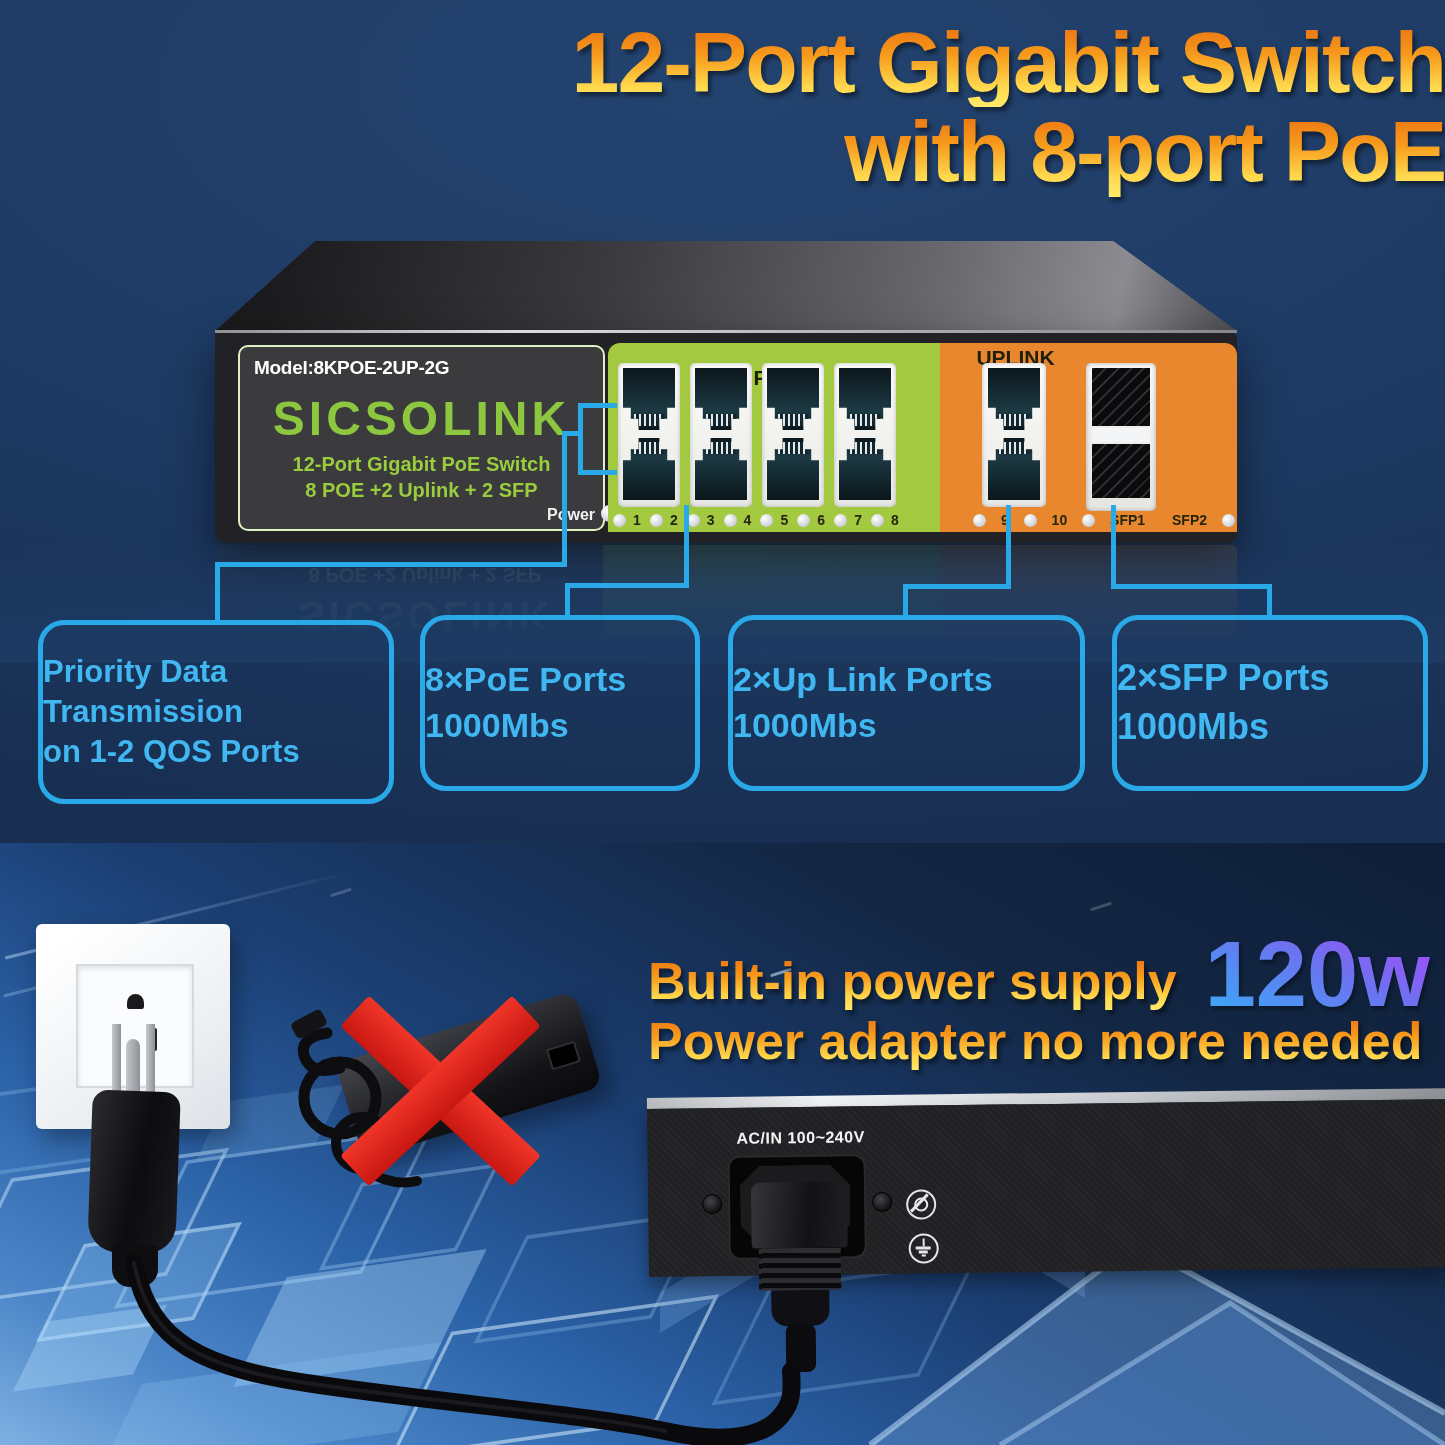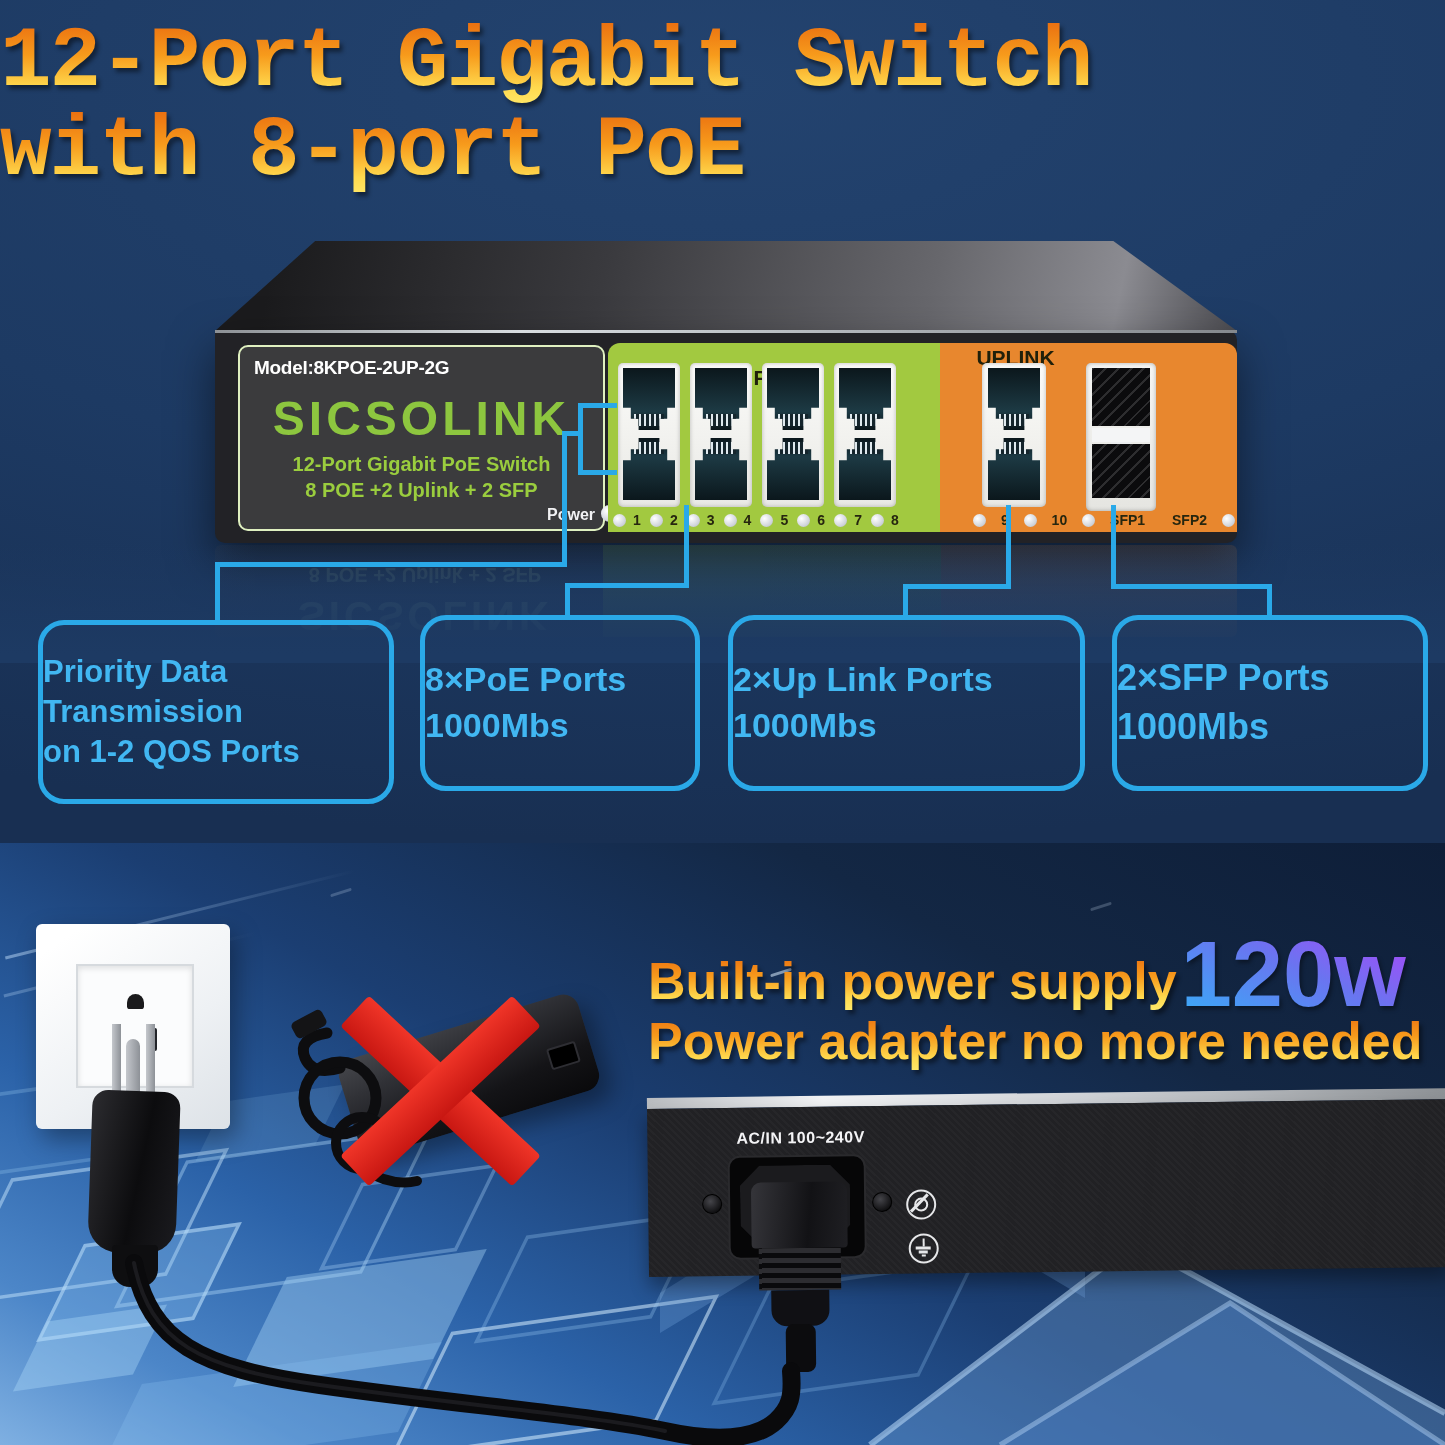--- a/index.html
+++ b/index.html
@@ -4,21 +4,21 @@
 <style>
   html,body{margin:0;padding:0;background:#0d1526;}
   .stage{position:relative;width:1445px;height:1445px;overflow:hidden;
          font-family:"Liberation Sans",sans-serif;font-weight:bold;}
   
   .top-section{position:absolute;left:0;top:0;width:1445px;height:843px;
     background:radial-gradient(120% 90% at 50% 10%, #23436f 0%, #1d3a63 55%, #182f52 100%);}
   .grad-orange{background:linear-gradient(180deg,#ea6f10 4%,#f79b1c 42%,#ffd94e 78%,#ffe96a 100%);
     -webkit-background-clip:text;background-clip:text;color:transparent;-webkit-text-fill-color:transparent;
     filter:drop-shadow(3px 4px 2px rgba(0,0,0,.45));}
-  .title{position:absolute;top:18px;left:0;width:1445px;text-align:left;line-height:1.04;font-family:Liberation Mono, monospace;}
+  .title{position:absolute;top:18px;left:0;width:1445px;text-align:right;line-height:1.04;}
   .title .t1{font-size:86px;letter-spacing:-2px;white-space:nowrap;}
   .title .t2{font-size:86px;letter-spacing:-2px;white-space:nowrap;}
   
   .switch-top{position:absolute;left:215px;top:241px;width:1022px;height:90px;
     clip-path:polygon(9.8% 0,87.9% 0,100% 100%,0 100%);
     background:linear-gradient(102deg,#1b1b1d 6%,#3a3a3e 38%,#67676c 70%,#8b8b91 88%,#4a4a4f 100%);}
   .switch-front{position:absolute;left:215px;top:330px;width:1022px;height:213px;
     background:#222226;border-radius:4px 10px 10px 10px;
     box-shadow:0 20px 45px rgba(0,0,0,.5);}
   .front-highlight{position:absolute;left:0;top:0;width:100%;height:3px;
@@ -119,21 +119,21 @@
     transform:rotate(-17deg);box-shadow:8px 14px 22px rgba(0,0,0,.35);}
   .brick:after{content:"";position:absolute;right:14px;top:48px;width:26px;height:18px;
     background:#000;border:2px solid #2e2e33;border-radius:3px;}
   .xbar{position:absolute;width:235px;height:42px;border-radius:4px;z-index:4;
     background:linear-gradient(180deg,#f03528,#c81712);}
   .xbar.a{left:323px;top:227px;transform:rotate(43deg);}
   .xbar.b{left:323px;top:227px;transform:rotate(-43deg);}
   
   .headline{position:absolute;left:648px;top:88px;width:800px;z-index:2;display:flex;align-items:flex-start;}
   .h-prefix{font-size:52px;line-height:1.1;margin-top:22px;}
-  .h-value{font-size:92px;line-height:.95;margin-left:4px;
+  .h-value{font-size:92px;line-height:.95;margin-left:28px;
     background:linear-gradient(205deg,#a04ef8 8%,#6a74f0 45%,#3fa4f6 92%);
     -webkit-background-clip:text;background-clip:text;color:transparent;-webkit-text-fill-color:transparent;
     filter:drop-shadow(2px 3px 2px rgba(0,0,0,.4));}
   .headline2{position:absolute;left:648px;top:168px;font-size:52px;z-index:2;}
   
   .rear-panel{position:absolute;left:648px;top:250px;width:800px;height:190px;z-index:3;
     transform:rotate(-.7deg);}
   .rp-strip{position:absolute;left:0;top:0;width:100%;height:11px;
     background:linear-gradient(90deg,#b9bcc0,#f2f3f5 22%,#cfd2d6 55%,#8e9296);}
   .rp-body{position:absolute;left:0;top:11px;width:100%;height:168px;background:#212124;

